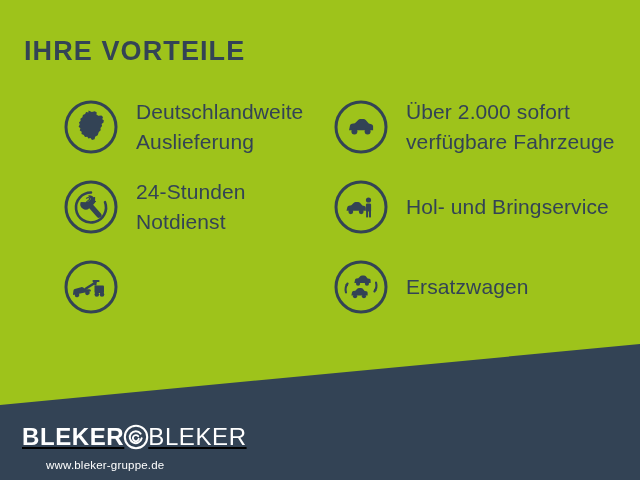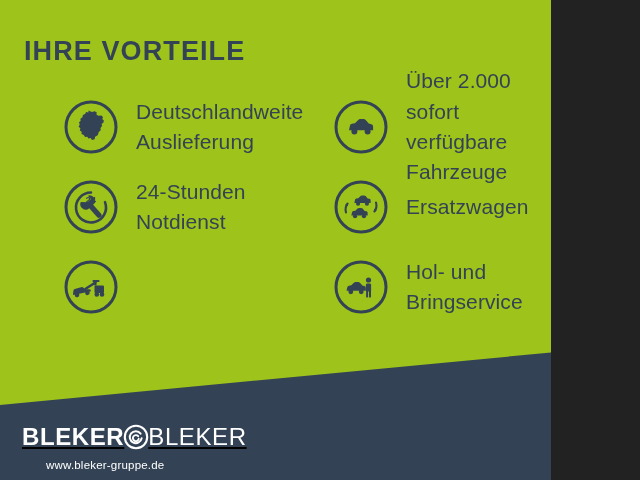--- a/index.html
+++ b/index.html
@@ -2,26 +2,25 @@
 <html><head>
 <meta charset="utf-8">
 <style>
   html, body {
     margin: 0;
     padding: 0;
     background: #222;
   }
   #slide {
     position: relative;
-    width: 532px;
+    width: 640px;
     height: 480px;
     overflow: hidden;
     background: #9EC31B;
     font-family: "Liberation Sans", sans-serif;
-    padding-left: 19px;
     -webkit-font-smoothing: antialiased;
   }
   
   .bg-green {
     position: absolute;
     inset: 0;
     background: #9EC31B;
   }
   .bg-dark {
     position: absolute;
@@ -197,62 +196,62 @@
       </span>
       <span class="label">Über 2.000 sofort
 verfügbare Fahrzeuge</span>
     </div>
 
     <div class="benefit">
       <span class="icon-wrap">
         <svg viewBox="0 0 58 58">
           <circle cx="29" cy="29" r="25" fill="none" stroke="#334355" stroke-width="3"></circle>
 
-          <g transform="translate(30.5,23.5) scale(0.74)">
-            <path fill="#334355" d="M-11 2.0 l0.9 -4.2 a2.2 2.2 0 0 1 1.7 -1.7 l2.7 -0.5 3.0 -3.0 a2.8 2.8 0 0 1 2.0 -0.8 l2.9 0 a2.8 2.8 0 0 1 2.0 0.9 l2.8 3.2 2.4 0.5 a2 2 0 0 1 1.6 1.9 l0 3.7 z"></path>
-            <circle cx="-6.0" cy="3.1" r="2.8" fill="#334355"></circle>
-            <circle cx="6.0" cy="3.1" r="2.8" fill="#334355"></circle>
-          </g>
-
-          <g transform="translate(27.5,36.0) scale(0.74)">
-            <path fill="#334355" d="M-11 2.0 l0.9 -4.2 a2.2 2.2 0 0 1 1.7 -1.7 l2.7 -0.5 3.0 -3.0 a2.8 2.8 0 0 1 2.0 -0.8 l2.9 0 a2.8 2.8 0 0 1 2.0 0.9 l2.8 3.2 2.4 0.5 a2 2 0 0 1 1.6 1.9 l0 3.7 z"></path>
-            <circle cx="-6.0" cy="3.1" r="2.8" fill="#334355"></circle>
-            <circle cx="6.0" cy="3.1" r="2.8" fill="#334355"></circle>
-          </g>
-
-          <path d="M14.0 34.5 a7.5 9 0 0 1 1.6 -9.0" fill="none" stroke="#334355" stroke-width="2.1" stroke-linecap="round"></path>
-          <path d="M15.6 25.5 l-2.5 1.1 2.9 1.6 z" fill="#334355"></path>
-
-          <path d="M44.0 24.5 a7.5 9 0 0 1 -1.6 9.0" fill="none" stroke="#334355" stroke-width="2.1" stroke-linecap="round"></path>
-          <path d="M42.4 33.5 l2.5 -1.1 -2.9 -1.6 z" fill="#334355"></path>
-        </svg>
-      </span>
-      <span class="label">Ersatzwagen</span>
-    </div>
-
-    <div class="benefit">
-      <span class="icon-wrap">
-        <svg viewBox="0 0 58 58">
-          <circle cx="29" cy="29" r="25" fill="none" stroke="#334355" stroke-width="3"></circle>
-
           <g transform="translate(24,31)">
             <path fill="#334355" d="M-9.5 1.8 l0.8 -3.6 a2 2 0 0 1 1.6 -1.5 l2.4 -0.4 2.6 -2.6 a2.4 2.4 0 0 1 1.7 -0.7 l2.5 0 a2.4 2.4 0 0 1 1.8 0.8 l2.5 2.8 2.0 0.5 a1.8 1.8 0 0 1 1.4 1.7 l0 3.0 z"></path>
             <circle cx="-5.2" cy="2.8" r="2.4" fill="#334355"></circle>
             <circle cx="5.2" cy="2.8" r="2.4" fill="#334355"></circle>
           </g>
 
           <g transform="translate(36.5,22)">
             <circle cx="0" cy="0" r="2.6" fill="#334355"></circle>
             <rect x="-2.6" y="3.4" width="5.2" height="8.2" rx="1.4" fill="#334355"></rect>
             <rect x="-2.4" y="11.0" width="2.0" height="6.4" fill="#334355"></rect>
             <rect x="0.5" y="11.0" width="2.0" height="6.4" fill="#334355"></rect>
           </g>
         </svg>
       </span>
       <span class="label">Hol- und Bringservice</span>
+    </div>
+
+    <div class="benefit">
+      <span class="icon-wrap">
+        <svg viewBox="0 0 58 58">
+          <circle cx="29" cy="29" r="25" fill="none" stroke="#334355" stroke-width="3"></circle>
+
+          <g transform="translate(30.5,23.5) scale(0.74)">
+            <path fill="#334355" d="M-11 2.0 l0.9 -4.2 a2.2 2.2 0 0 1 1.7 -1.7 l2.7 -0.5 3.0 -3.0 a2.8 2.8 0 0 1 2.0 -0.8 l2.9 0 a2.8 2.8 0 0 1 2.0 0.9 l2.8 3.2 2.4 0.5 a2 2 0 0 1 1.6 1.9 l0 3.7 z"></path>
+            <circle cx="-6.0" cy="3.1" r="2.8" fill="#334355"></circle>
+            <circle cx="6.0" cy="3.1" r="2.8" fill="#334355"></circle>
+          </g>
+
+          <g transform="translate(27.5,36.0) scale(0.74)">
+            <path fill="#334355" d="M-11 2.0 l0.9 -4.2 a2.2 2.2 0 0 1 1.7 -1.7 l2.7 -0.5 3.0 -3.0 a2.8 2.8 0 0 1 2.0 -0.8 l2.9 0 a2.8 2.8 0 0 1 2.0 0.9 l2.8 3.2 2.4 0.5 a2 2 0 0 1 1.6 1.9 l0 3.7 z"></path>
+            <circle cx="-6.0" cy="3.1" r="2.8" fill="#334355"></circle>
+            <circle cx="6.0" cy="3.1" r="2.8" fill="#334355"></circle>
+          </g>
+
+          <path d="M14.0 34.5 a7.5 9 0 0 1 1.6 -9.0" fill="none" stroke="#334355" stroke-width="2.1" stroke-linecap="round"></path>
+          <path d="M15.6 25.5 l-2.5 1.1 2.9 1.6 z" fill="#334355"></path>
+
+          <path d="M44.0 24.5 a7.5 9 0 0 1 -1.6 9.0" fill="none" stroke="#334355" stroke-width="2.1" stroke-linecap="round"></path>
+          <path d="M42.4 33.5 l2.5 -1.1 -2.9 -1.6 z" fill="#334355"></path>
+        </svg>
+      </span>
+      <span class="label">Ersatzwagen</span>
     </div>
 
   </div>
 
   <div class="logo">
     <span class="logo-bleker">BLEKER</span>
     <span class="logo-mark">
       <svg viewBox="0 0 26 26" width="26" height="26">
         <circle cx="13" cy="13" r="11.2" fill="none" stroke="#FFFFFF" stroke-width="2.1"></circle>
         <path d="M17.6 9.6 a6.0 6.0 0 1 0 1.1 4.6" fill="none" stroke="#FFFFFF" stroke-width="2.0" stroke-linecap="round"></path>

